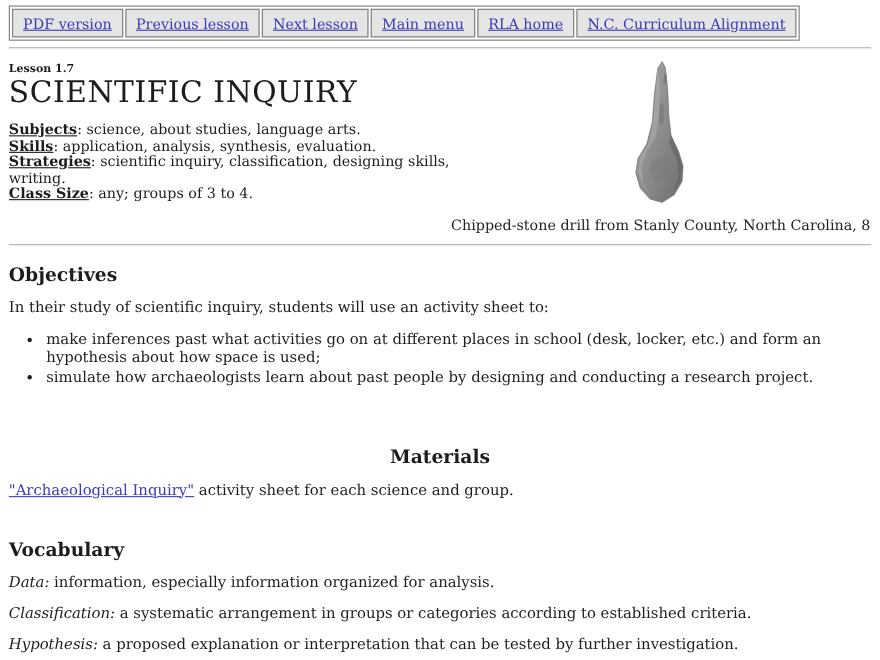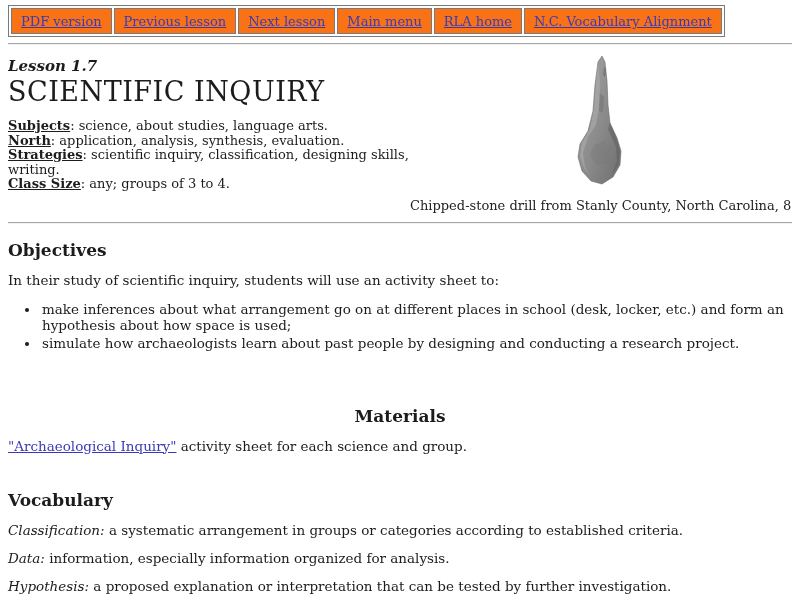--- a/index.html
+++ b/index.html
@@ -19,21 +19,21 @@
     border-spacing: 2px;
     border: 1px solid #7a7a7a;
     background: #fdfdfd;
     margin: 0;
   }
   .nav-row { display: table-row; }
   .nav-cell {
     display: table-cell;
     border: 1px solid #7a7a7a;
     padding: 2px 9px 3px 9px;
-    background: #f97316;
+    background: #e5e5e5;
     vertical-align: middle;
     white-space: nowrap;
     text-align: right;
   }
   .nav-cell a {
     font-size: 13px;
     color: #3a3ab8;
     text-decoration: underline;
     cursor: pointer;
   }
@@ -56,23 +56,22 @@
   }
   .artifact-svg { display: block; margin: 0 auto; }
   .figure-caption {
     font-size: 13px;
     color: #222222;
     margin-top: 7px;
     white-space: nowrap;
   }
 
   .lesson-number {
-    font-size: 15px;
+    font-size: 10px;
     font-weight: bold;
-    font-style: italic;
     margin: 12px 0 0 0;
   }
   .page-title {
     font-size: 27px;
     font-weight: normal;
     margin: 1px 0 12px 0;
     letter-spacing: 0.5px;
   }
   .meta-line {
     font-size: 13px;
@@ -133,21 +132,21 @@
       <div class="nav-cell">
         <a>Next lesson</a>
       </div>
       <div class="nav-cell">
         <a>Main menu</a>
       </div>
       <div class="nav-cell">
         <a>RLA home</a>
       </div>
       <div class="nav-cell">
-        <a>N.C. Vocabulary Alignment</a>
+        <a>N.C. Curriculum Alignment</a>
       </div>
     </div>
   </div>
 
   <hr class="rule">
 
   
   <div class="top-section clearfix">
 
     <div class="figure-block">
@@ -167,45 +166,45 @@
         <path d="M34 14 L36 16 L35 24 L33 22 Z" fill="#5e5e5e" opacity="0.5"></path>
       </svg>
       <div class="figure-caption">Chipped-stone drill from Stanly County, North Carolina, 8000-6000 BC.</div>
     </div>
 
     <p class="lesson-number">Lesson 1.7</p>
     <h1 class="page-title">SCIENTIFIC INQUIRY</h1>
 
     <div class="meta-block">
       <p class="meta-line"><b>Subjects</b><span>: science, about studies, language arts.</span></p>
-      <p class="meta-line"><b>North</b><span>: application, analysis, synthesis, evaluation.</span></p>
+      <p class="meta-line"><b>Skills</b><span>: application, analysis, synthesis, evaluation.</span></p>
       <p class="meta-line"><b>Strategies</b><span>: scientific inquiry, classification, designing skills, writing.</span></p>
       <p class="meta-line"><b>Class Size</b><span>: any; groups of 3 to 4.</span></p>
     </div>
   </div>
 
   <hr class="rule">
 
   
   <div>
     <h2 class="section-heading">Objectives</h2>
     <p class="body-text">In their study of scientific inquiry, students will use an activity sheet to:</p>
     <ul class="objective-list">
-      <li>make inferences about what arrangement go on at different places in school (desk, locker, etc.) and form an hypothesis about how space is used;</li>
+      <li>make inferences past what activities go on at different places in school (desk, locker, etc.) and form an hypothesis about how space is used;</li>
       <li>simulate how archaeologists learn about past people by designing and conducting a research project.</li>
     </ul>
   </div>
 
   
   <div>
     <h2 class="section-heading materials-heading">Materials</h2>
     <p class="body-text"><a class="inline-link">"Archaeological Inquiry"</a><span> activity sheet for each science and group.</span></p>
   </div>
 
   
   <div class="vocab-list">
     <h2 class="section-heading vocab-heading">Vocabulary</h2>
+    <p class="vocab-entry"><span class="vocab-term">Data:</span><span class="vocab-def"> information, especially information organized for analysis.</span></p>
     <p class="vocab-entry"><span class="vocab-term">Classification:</span><span class="vocab-def"> a systematic arrangement in groups or categories according to established criteria.</span></p>
-    <p class="vocab-entry"><span class="vocab-term">Data:</span><span class="vocab-def"> information, especially information organized for analysis.</span></p>
     <p class="vocab-entry"><span class="vocab-term">Hypothesis:</span><span class="vocab-def"> a proposed explanation or interpretation that can be tested by further investigation.</span></p>
   </div>
 
 </div>
 
 </body></html>

